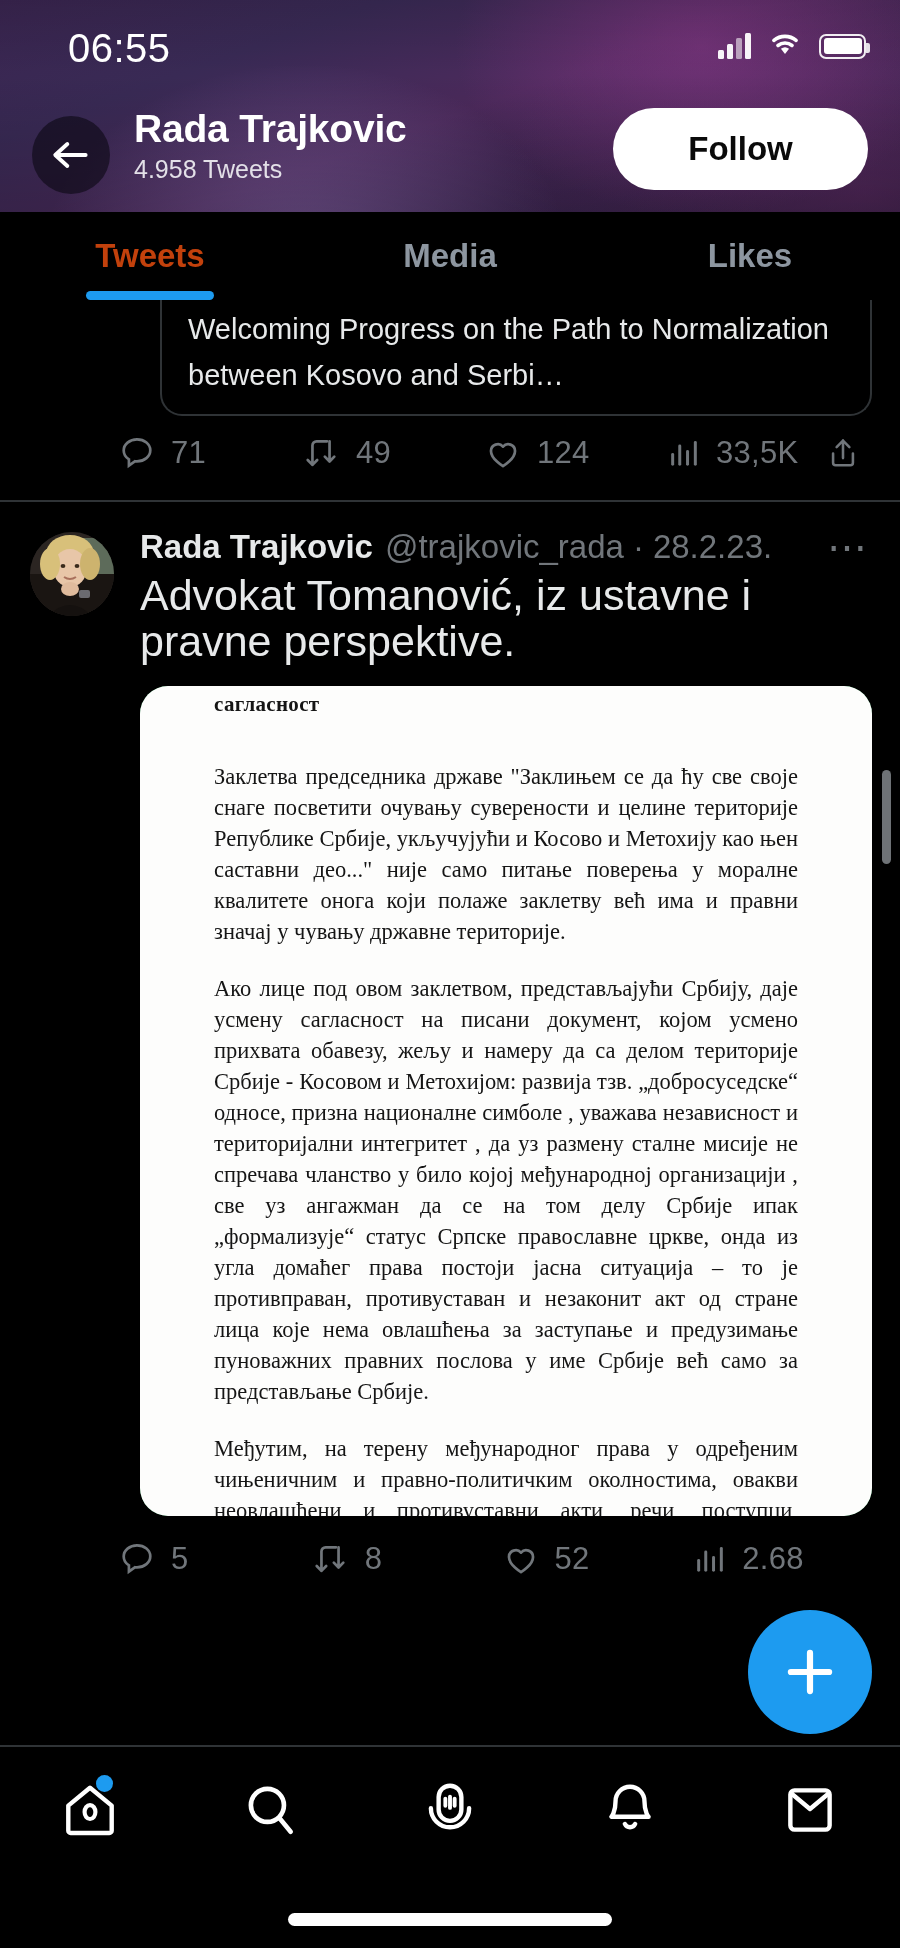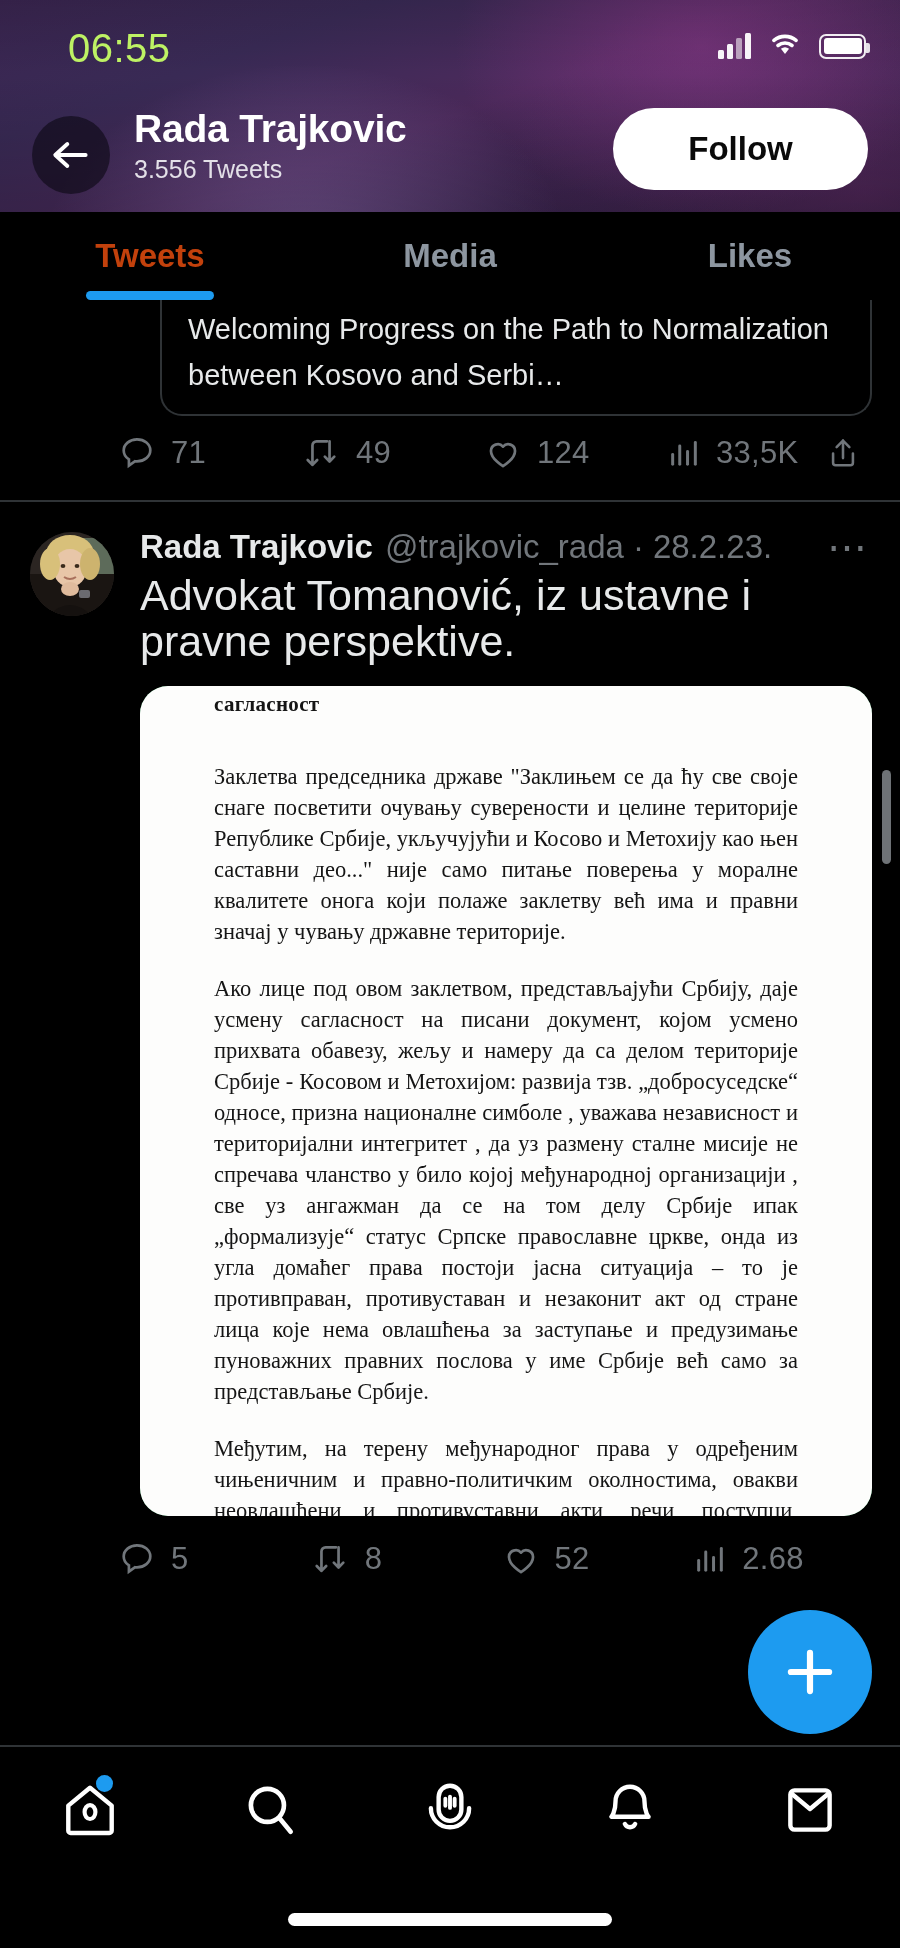--- a/index.html
+++ b/index.html
@@ -34,21 +34,21 @@
   }
 
   
   .statusbar {
     position: absolute; top: 0; left: 0;
     width: 900px; height: 90px;
     z-index: 6;
   }
   .clock {
     position: absolute; left: 68px; top: 26px;
-    color: #bef264; font-size: 40px; font-weight: 500;
+    color: #ffffff; font-size: 40px; font-weight: 500;
     letter-spacing: 0.5px;
   }
   .status-icons {
     position: absolute; right: 34px; top: 30px;
     display: flex; align-items: center; gap: 16px;
   }
   .sig { display: flex; align-items: flex-end; gap: 3px; height: 26px; }
   .sig i { display: block; width: 6px; background: #fff; border-radius: 1.5px; }
   .sig i:nth-child(1) { height: 9px;  opacity: .95; }
   .sig i:nth-child(2) { height: 15px; opacity: .95; }
@@ -257,21 +257,21 @@
   </div>
 
   <div class="profile-row">
     <div class="back-btn">
       <svg width="44" height="34" viewBox="0 0 24 18">
         <path d="M10 3 3.4 9 10 15M3.8 9H20" stroke="#fff" stroke-width="2.1" fill="none" stroke-linecap="round" stroke-linejoin="round"></path>
       </svg>
     </div>
     <div class="profile-text">
       <div class="profile-name">Rada Trajkovic</div>
-      <div class="profile-tweets">3.556 Tweets</div>
+      <div class="profile-tweets">4.958 Tweets</div>
     </div>
     <div class="follow-btn">Follow</div>
   </div>
 
   <div class="tabs">
     <div class="tab active">
       <span>Tweets</span>
       <span class="tab-underline"></span>
     </div>
     <div class="tab">

